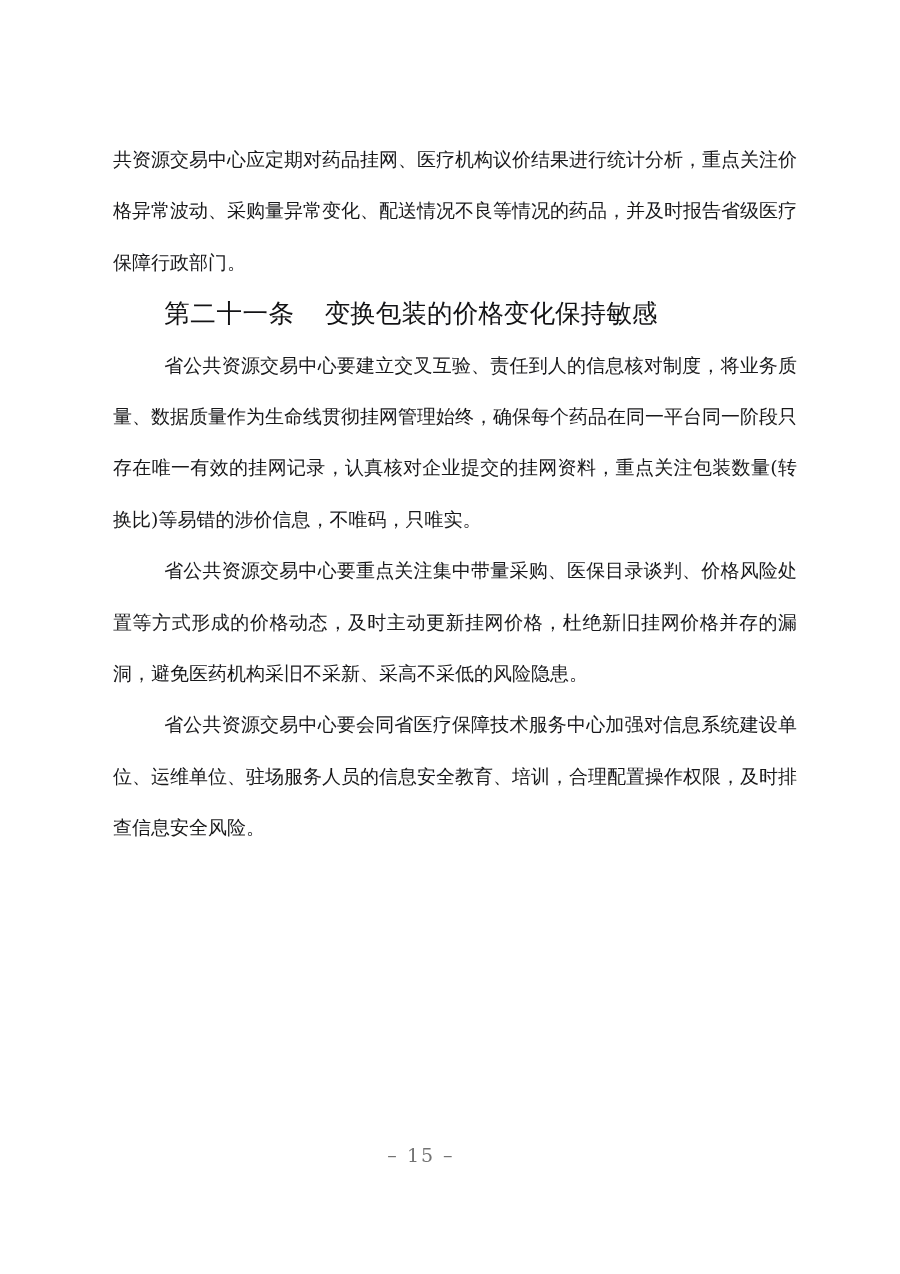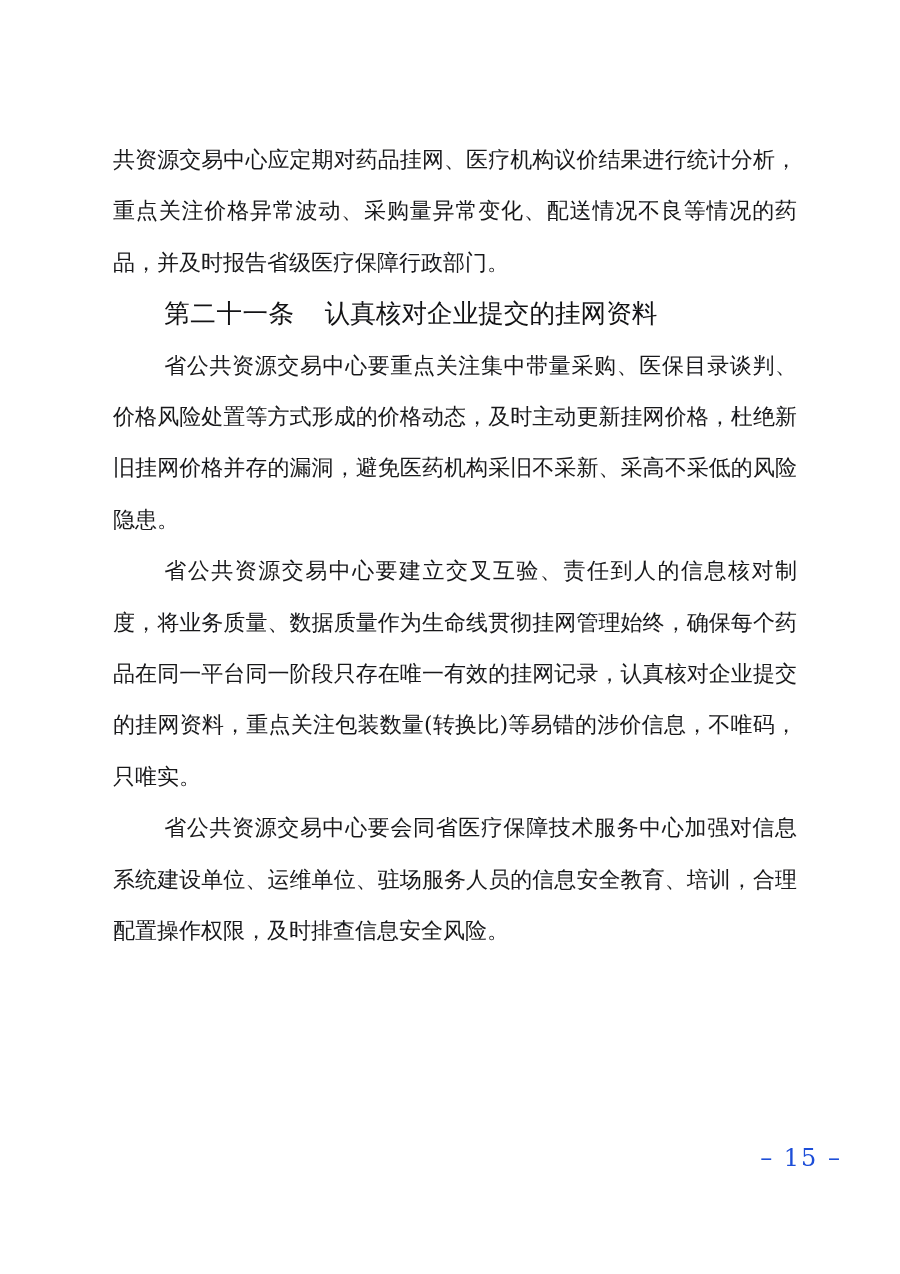--- a/index.html
+++ b/index.html
@@ -19,21 +19,21 @@
     box-sizing: border-box;
   }
   .text-block {
     position: absolute;
     left: 113px;
     top: 134px;
     width: 684px;
   }
   .para {
     margin: 0;
-    font-size: 22px;
+    font-size: 19px;
     line-height: 51.4px;
     color: #18181a;
     text-align: justify;
     text-justify: inter-ideograph;
     text-indent: 51.2px;
     letter-spacing: 0px;
     font-weight: 400;
   }
   .para.cont {
     text-indent: 0;
@@ -55,46 +55,46 @@
   }
   .gap {
     display: inline-block;
     width: 30px;
   }
   .page-number {
     position: absolute;
     left: 0;
     right: 0;
     top: 1144px;
-    text-align: right;
-    font-size: 24px;
-    color: #1d4ed8;
+    text-align: center;
+    font-size: 19px;
+    color: #737373;
     letter-spacing: 2px;
     padding-right: 58px;
     box-sizing: border-box;
     font-family: "DejaVu Serif", "Liberation Serif", serif;
   }
 </style>
 </head>
 <body>
 
 <div class="page">
 
   <div class="text-block">
 
     <p class="para cont">共资源交易中心应定期对药品挂网、医疗机构议价结果进行统计分析，重点关注价格异常波动、采购量异常变化、配送情况不良等情况的药品，并及时报告省级医疗保障行政部门。</p>
 
     <p class="heading">
-      <span class="art-no">第二十一条</span><span class="gap"></span><span class="art-title">认真核对企业提交的挂网资料</span>
+      <span class="art-no">第二十一条</span><span class="gap"></span><span class="art-title">变换包装的价格变化保持敏感</span>
     </p>
 
 
+    <p class="para">省公共资源交易中心要建立交叉互验、责任到人的信息核对制度，将业务质量、数据质量作为生命线贯彻挂网管理始终，确保每个药品在同一平台同一阶段只存在唯一有效的挂网记录，认真核对企业提交的挂网资料，重点关注包装数量(转换比)等易错的涉价信息，不唯码，只唯实。</p>
+
     <p class="para">省公共资源交易中心要重点关注集中带量采购、医保目录谈判、价格风险处置等方式形成的价格动态，及时主动更新挂网价格，杜绝新旧挂网价格并存的漏洞，避免医药机构采旧不采新、采高不采低的风险隐患。</p>
-
-    <p class="para">省公共资源交易中心要建立交叉互验、责任到人的信息核对制度，将业务质量、数据质量作为生命线贯彻挂网管理始终，确保每个药品在同一平台同一阶段只存在唯一有效的挂网记录，认真核对企业提交的挂网资料，重点关注包装数量(转换比)等易错的涉价信息，不唯码，只唯实。</p>
 
     <p class="para">省公共资源交易中心要会同省医疗保障技术服务中心加强对信息系统建设单位、运维单位、驻场服务人员的信息安全教育、培训，合理配置操作权限，及时排查信息安全风险。</p>
 
   </div>
 
   <div class="page-number">– 15 –</div>
 
 </div>
 
 </body></html>

